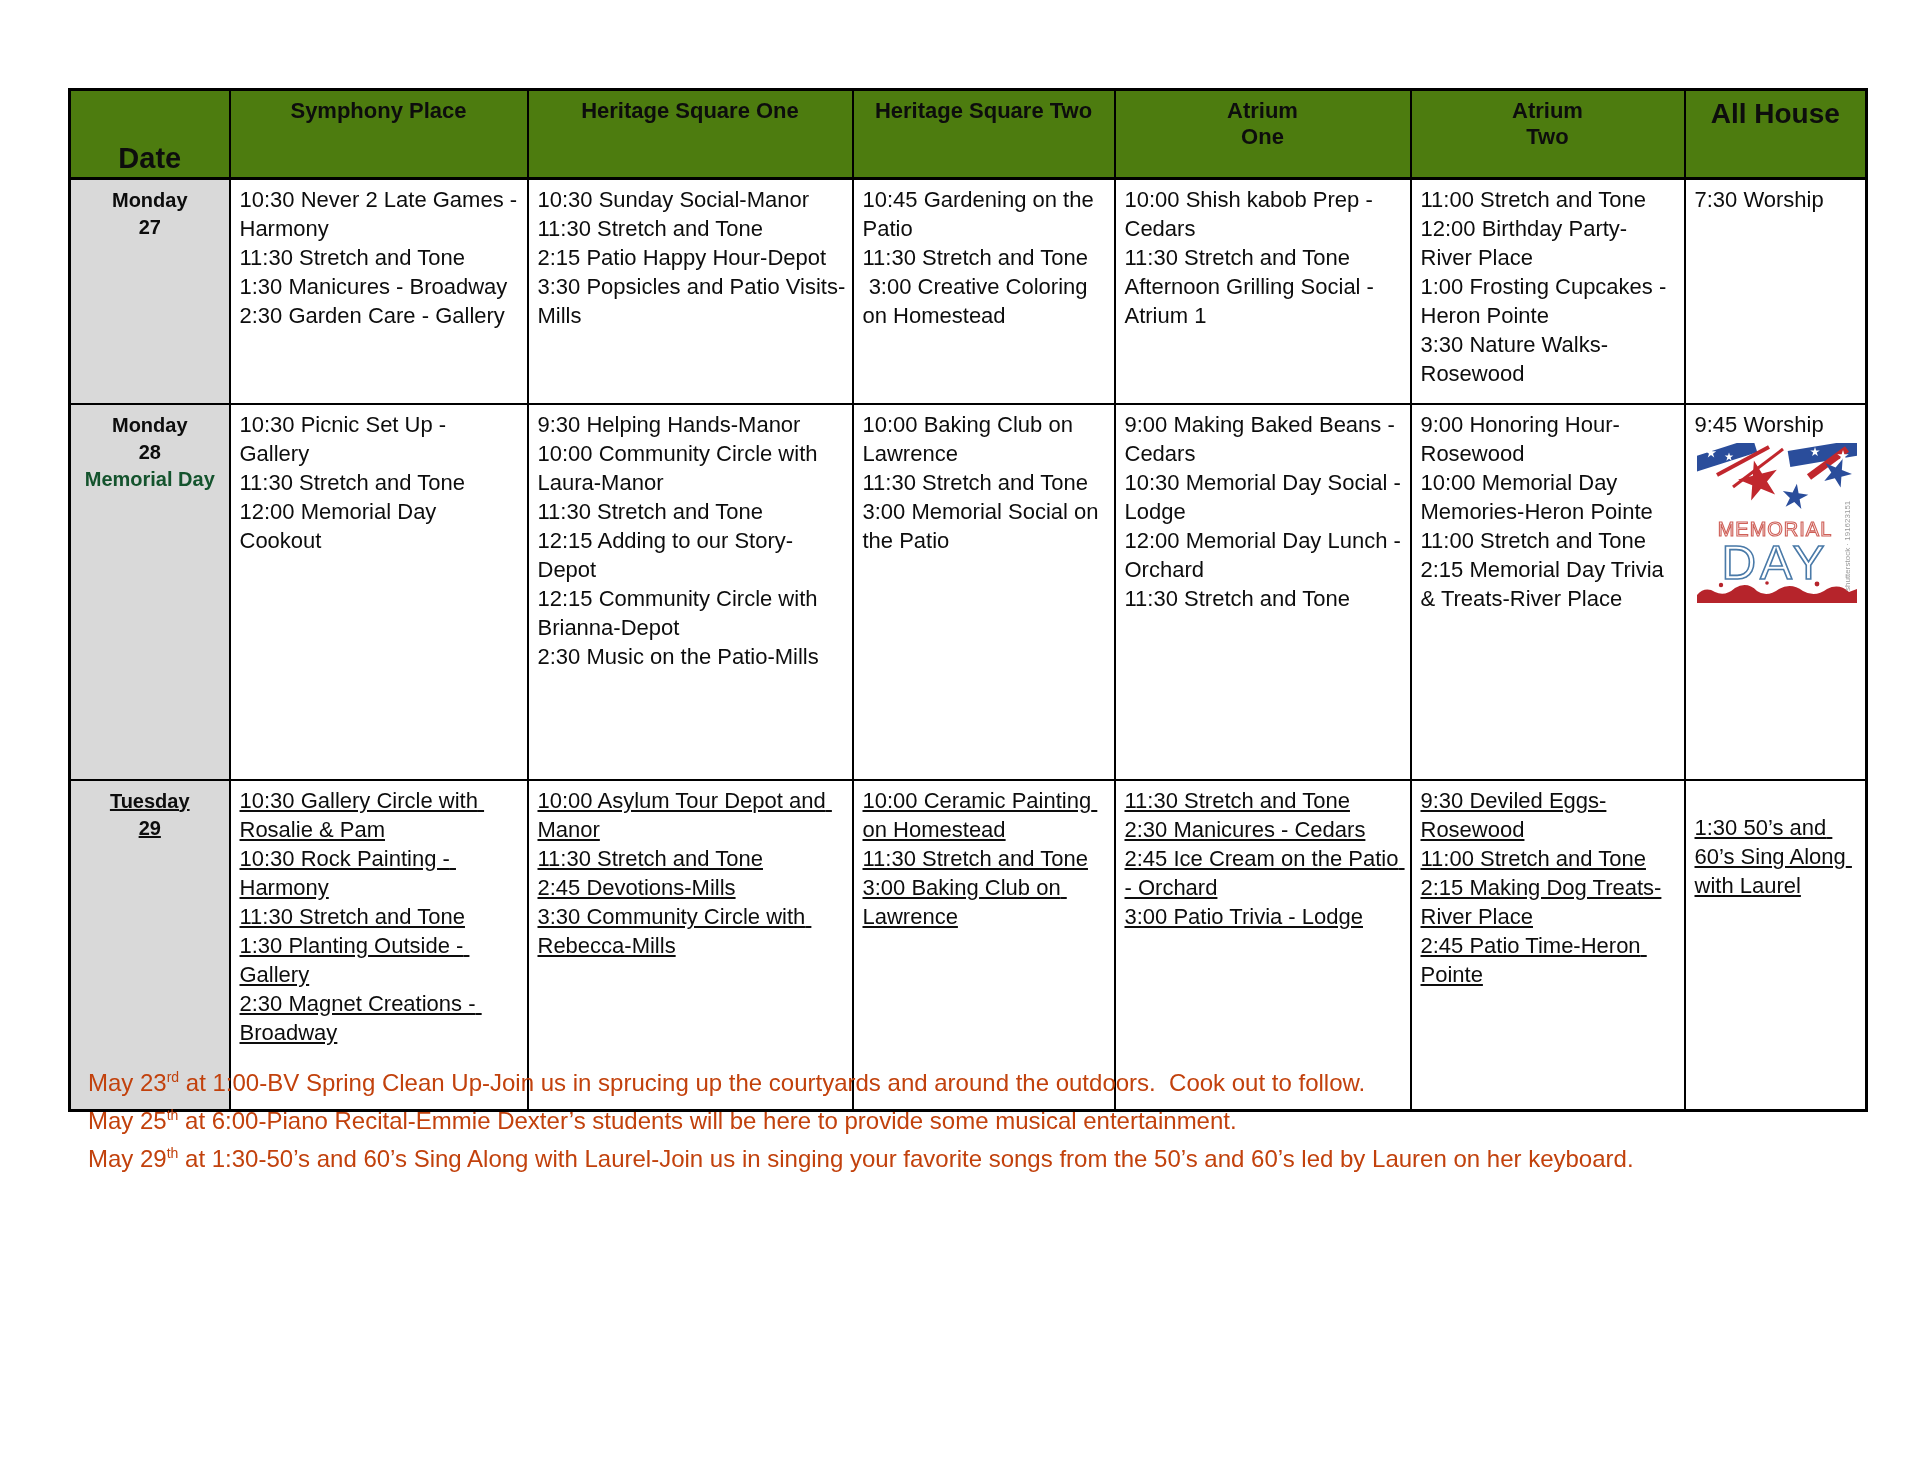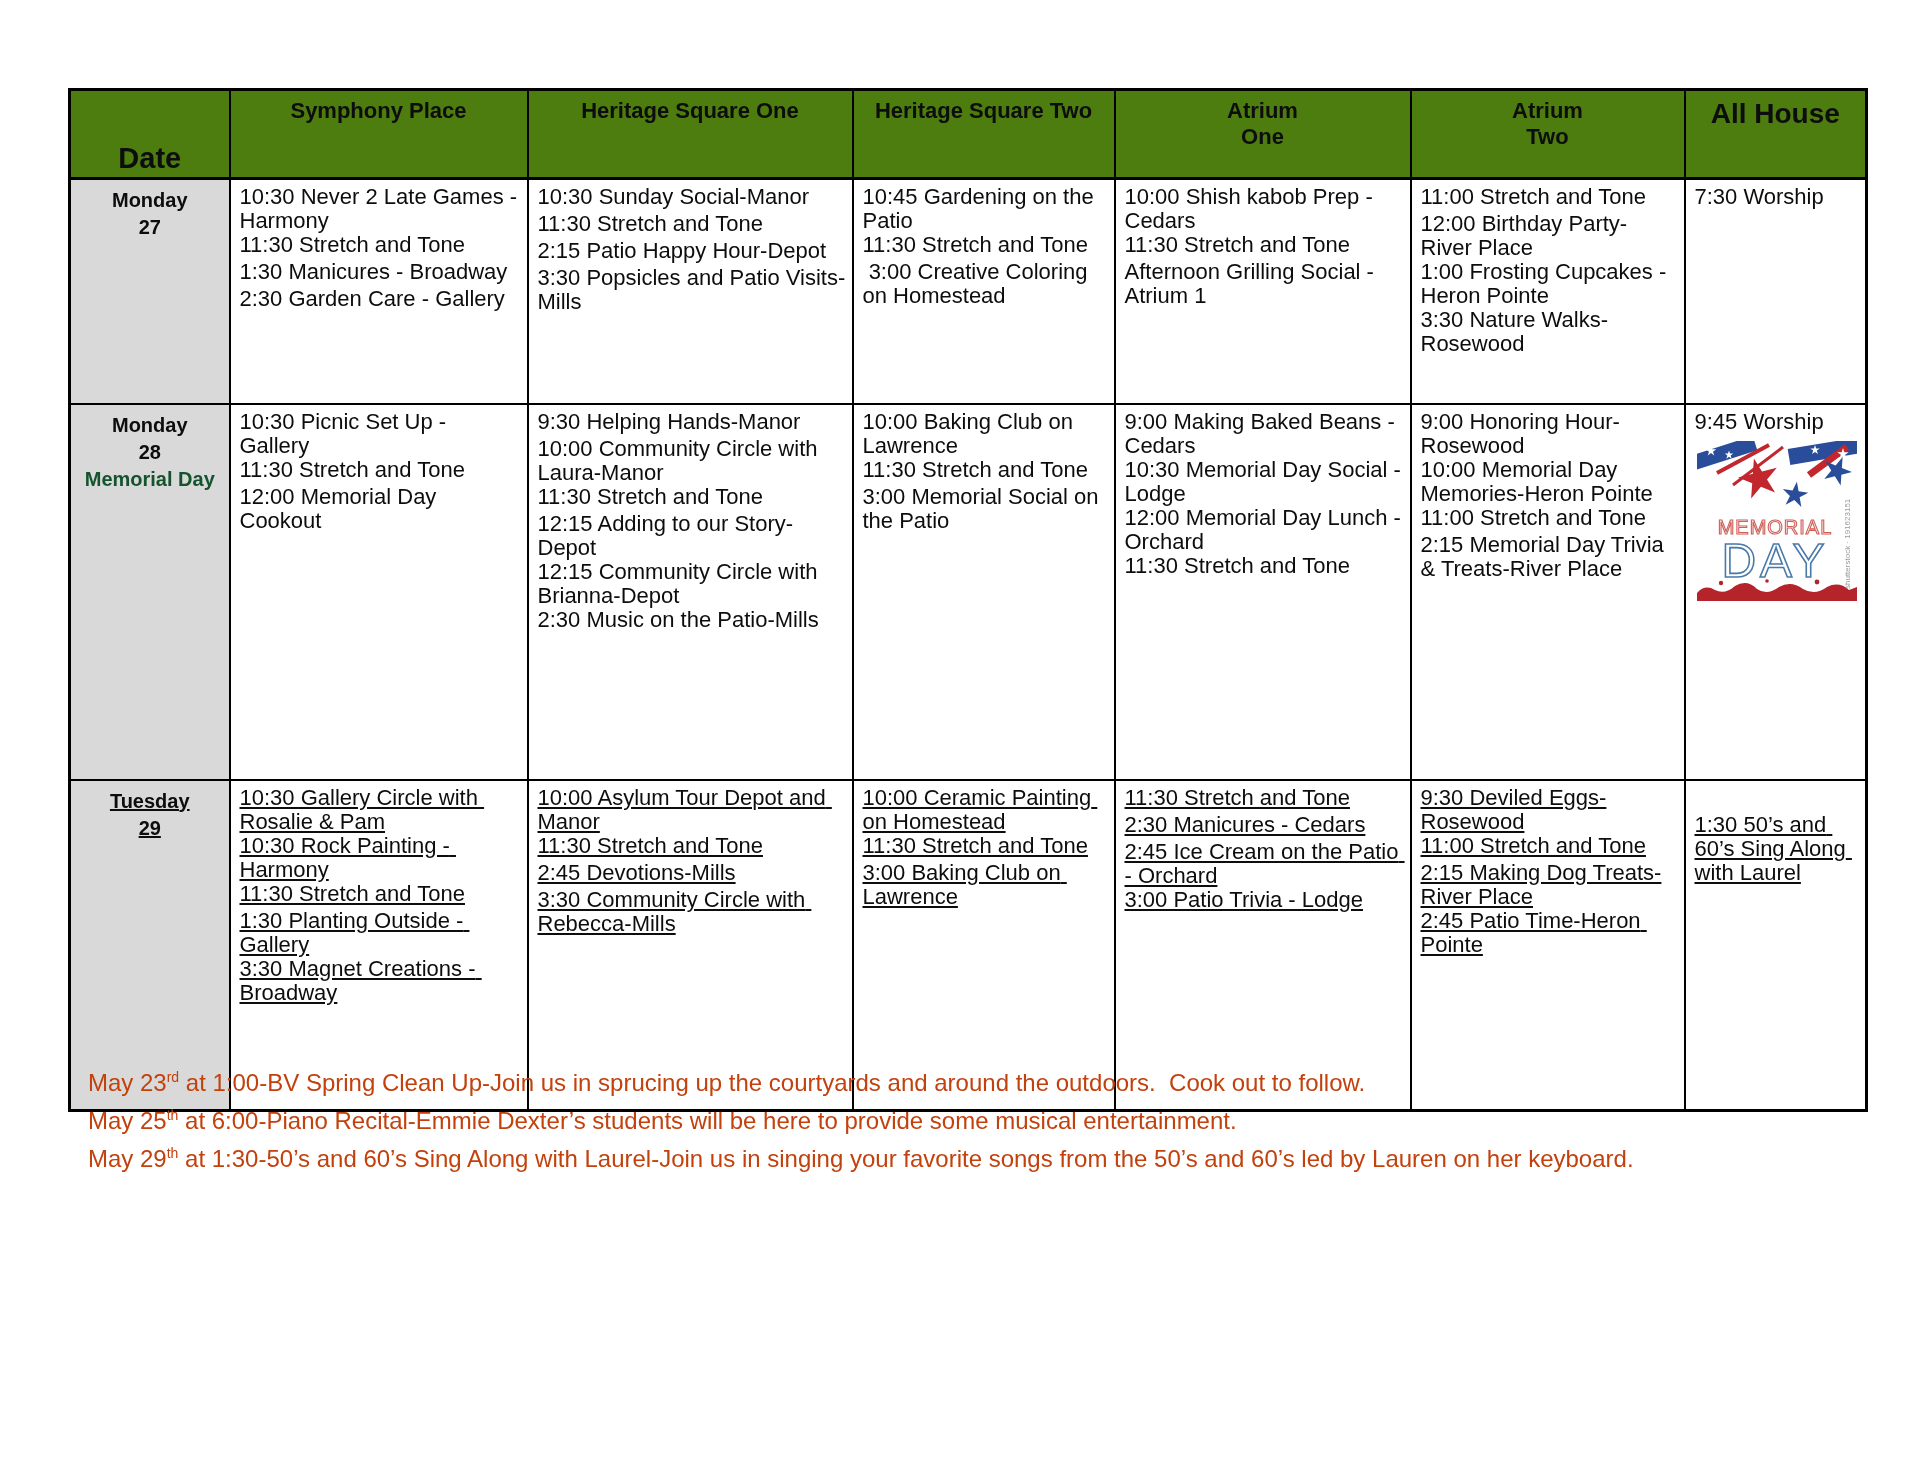--- a/index.html
+++ b/index.html
@@ -23,21 +23,21 @@
   }
   th.date-h { vertical-align:bottom; font-size:29px; padding-bottom:6px; }
   th.allhouse-h { font-size:28px; padding-top:10px; }
 
   td.datecell {
     background:#d9d9d9; text-align:center; font-weight:bold;
     font-size:20px; line-height:27px; padding-top:7px;
   }
   td.datecell .holiday { color:#14532d; }
 
-  td.bodycell { padding:5px 6px 4px 9px; font-size:22px; line-height:24px; }
+  td.bodycell { padding:5px 6px 4px 9px; font-size:22px; line-height:29px; }
   .event { white-space:pre-wrap; min-height:27px; }
 
   tr.row-sunday  { height:225px; }
   tr.row-monday  { height:376px; }
   tr.row-tuesday { height:331px;text-decoration:underline; }
 
   .memimg { display:block; margin:4px 0 0 2px; }
 
   .notes {
     position:absolute; left:88px; top:1064px; width:1800px;
@@ -190,21 +190,21 @@
         <td class="datecell">
           <div>Tuesday</div>
           <div>29</div>
           <div class="holiday"></div>
         </td>
         <td class="bodycell">
             <div class="event">10:30 Gallery Circle with Rosalie &amp; Pam</div>
             <div class="event">10:30 Rock Painting - Harmony</div>
             <div class="event">11:30 Stretch and Tone</div>
             <div class="event">1:30 Planting Outside - Gallery</div>
-            <div class="event">3:30 Magnet Creations - Broadway</div>
+            <div class="event">2:30 Magnet Creations - Broadway</div>
           </td>
         <td class="bodycell">
             <div class="event">10:00 Asylum Tour Depot and Manor</div>
             <div class="event">11:30 Stretch and Tone</div>
             <div class="event">2:45 Devotions-Mills</div>
             <div class="event">3:30 Community Circle with Rebecca-Mills</div>
           </td>
         <td class="bodycell">
             <div class="event">10:00 Ceramic Painting on Homestead</div>
             <div class="event">11:30 Stretch and Tone</div>

